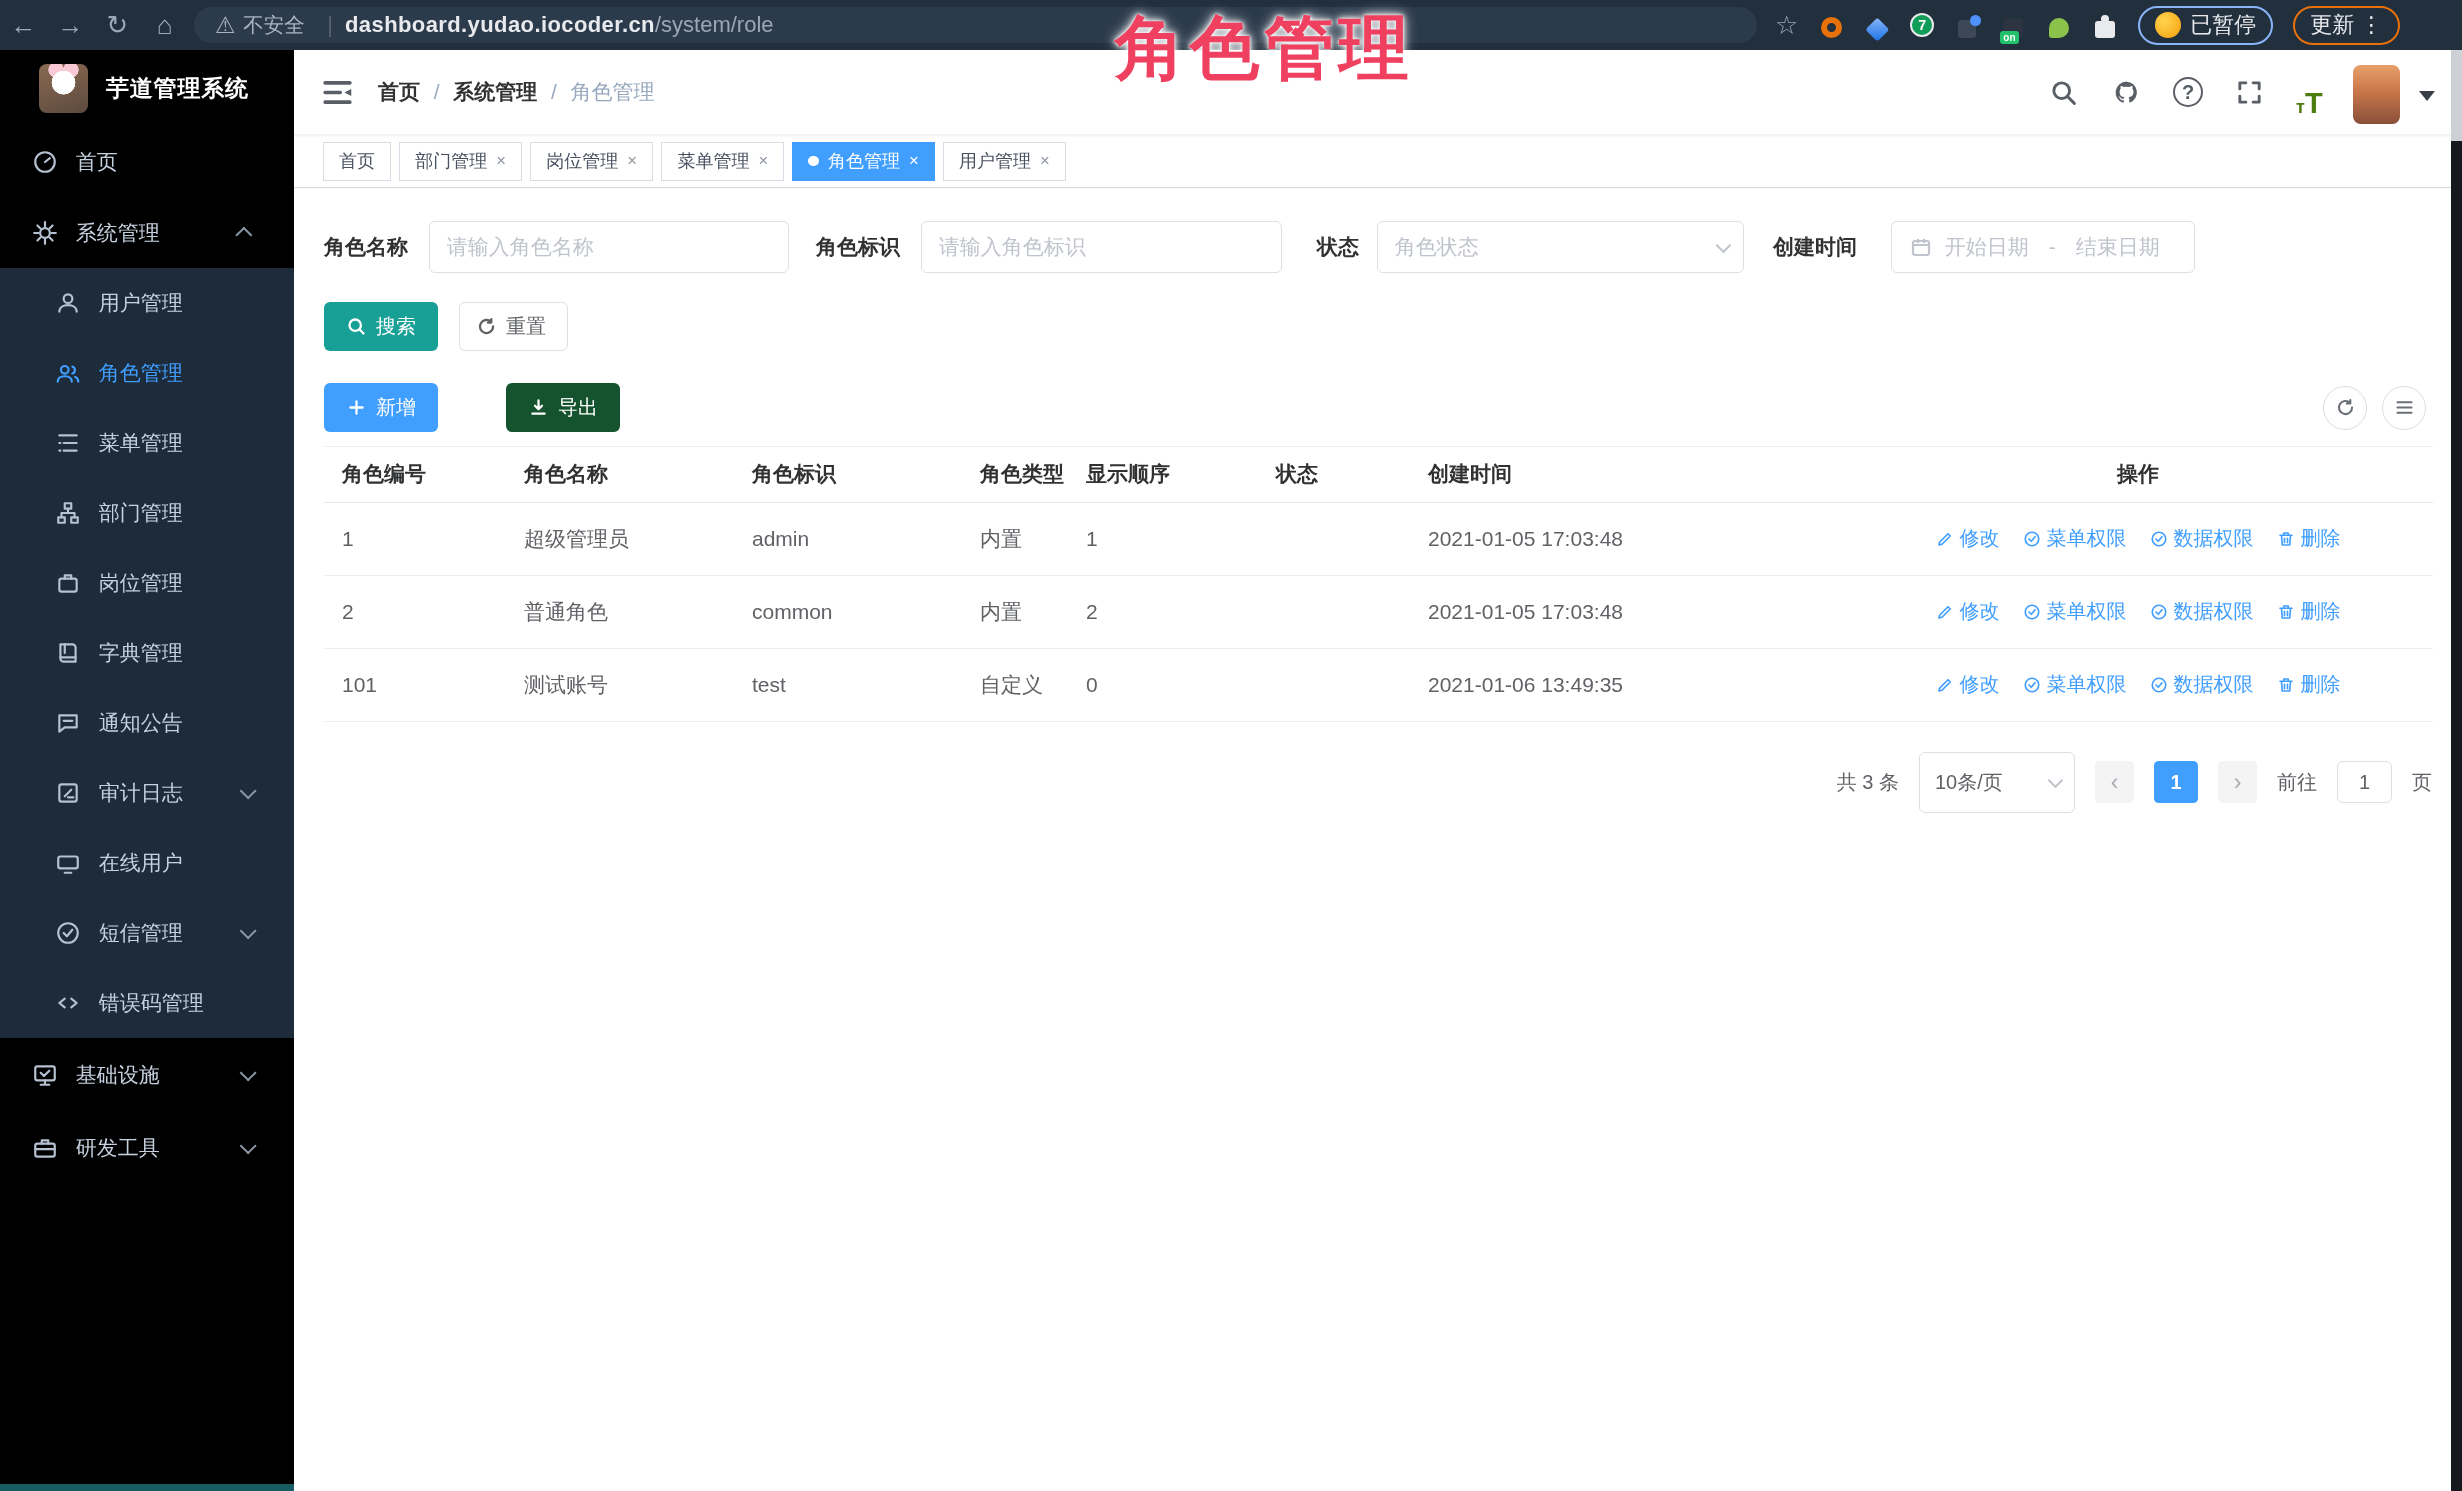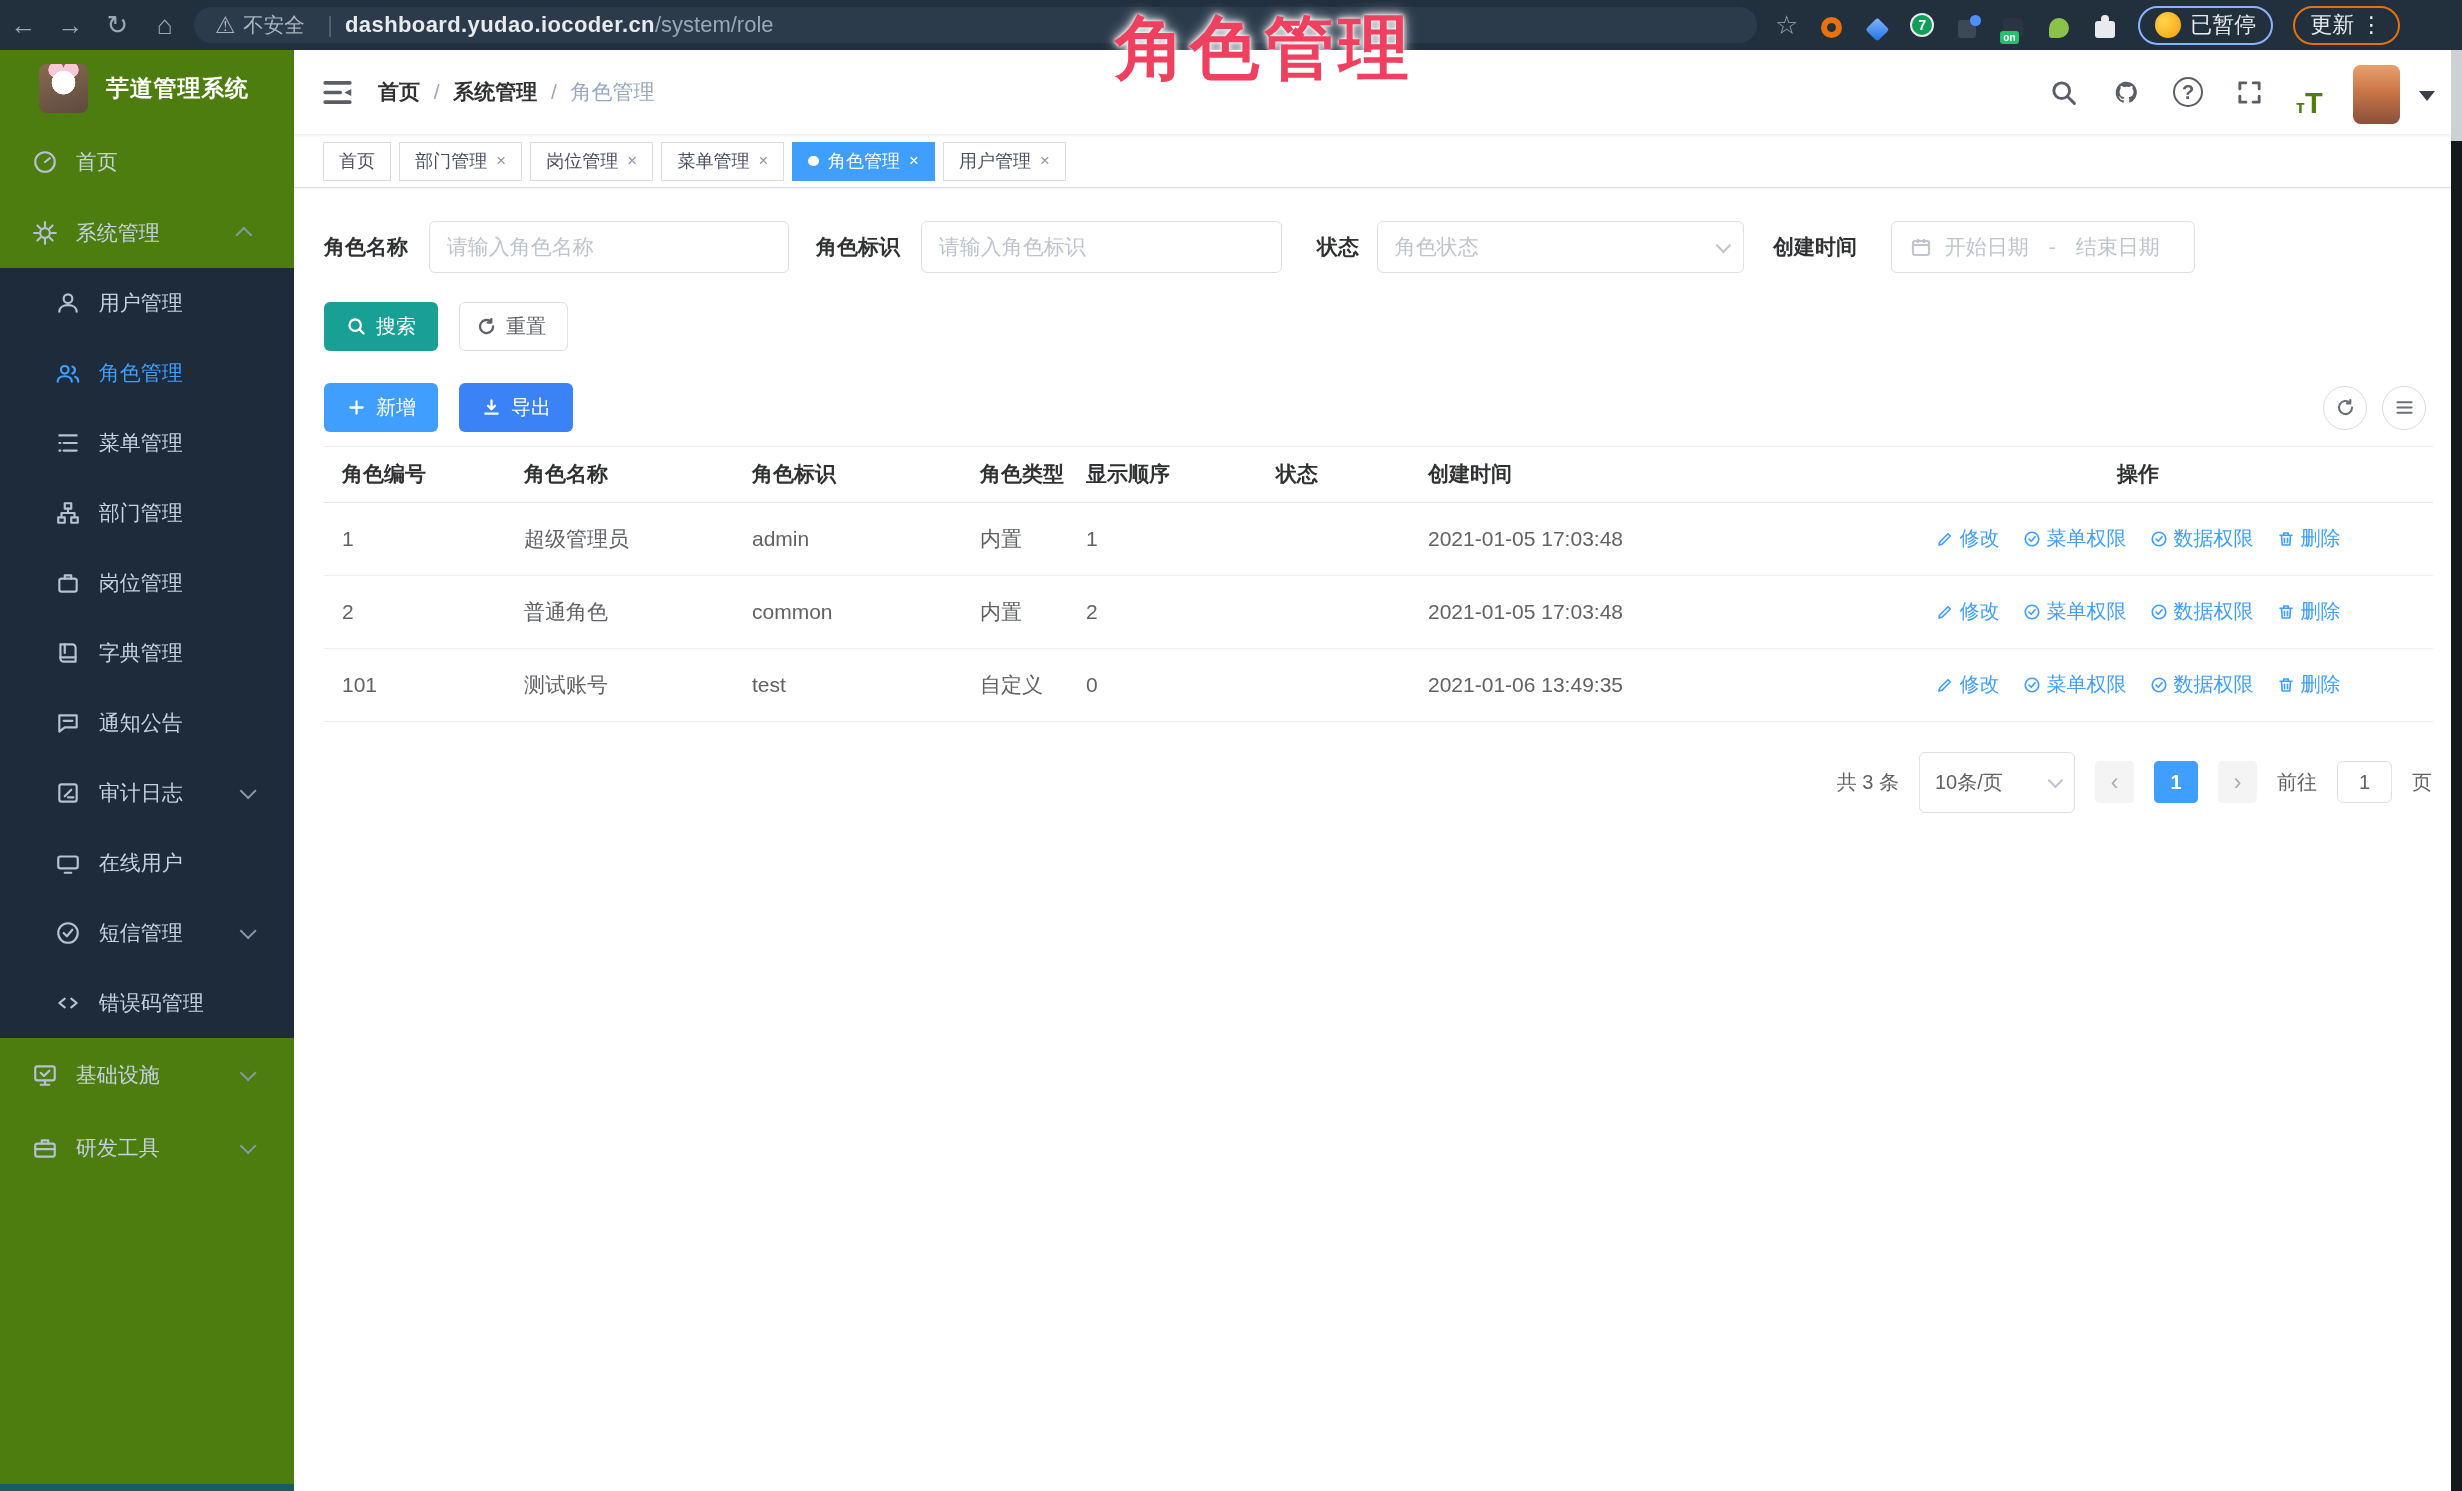--- a/index.html
+++ b/index.html
@@ -38,21 +38,21 @@
   .dots { color:#e8914a; font-size:23px; letter-spacing:0.8px; }
   .star { color:#9aa7b5; font-size:26px; }
 
   
   .overlay-title { position:absolute; left:1115px; top:1.5px; z-index:50; font-size:70px; font-weight:700;
     color:#ef4060; letter-spacing:4.6px;
     text-shadow:0 0 3px #fff,0 0 7.6px #fff,0 0 13.7px rgba(255,255,255,.9); }
 
   
   .app { display:flex; height:1442px; position:relative; }
-  .sidebar { width:294px; background:#4d7c0f; display:flex; flex-direction:column; flex:0 0 auto; position:relative; }
+  .sidebar { width:294px; background:#000000; display:flex; flex-direction:column; flex:0 0 auto; position:relative; }
   .main { flex:1; background:#fff; display:flex; flex-direction:column; min-width:0; }
 
   
   .logo-row { height:76px; display:flex; align-items:center; padding-left:39px; gap:18px; }
   .logo-img { width:49px; height:49px; border-radius:7.6px;
     background:radial-gradient(circle at 50% 38%,#fff 0 30%,transparent 31%),
                radial-gradient(circle at 35% 12%,#f8c8d4 0 14%,transparent 15%),
                radial-gradient(circle at 65% 12%,#f8c8d4 0 14%,transparent 15%),
                linear-gradient(160deg,#8a6a52,#5d4a3e); }
   .logo-title { color:#fff; font-size:23px; font-weight:700; letter-spacing:0.8px; }
@@ -115,21 +115,21 @@
   .cal-ic svg { width:24px; height:24px; stroke:currentColor; fill:none; stroke-width:2.2; }
   .range-sep { color:#bfc4cc; margin:0 20px; }
 
   .btn-row { margin-top:29px; display:flex; gap:21px; }
   .btn { height:49px; border-radius:6px; display:flex; align-items:center; justify-content:center; gap:9px;
     font-size:20px; padding:0 21px; border:0.8px solid transparent; cursor:pointer; }
   .btn svg { width:21px; height:21px; stroke:currentColor; fill:none; stroke-width:2.6; stroke-linecap:round; stroke-linejoin:round; }
   .btn.search { background:#18a096; color:#fff; }
   .btn.reset { background:#fff; border-color:#dcdfe6; color:#606266;padding-left:16px; }
   .btn.add { background:#409eff; color:#fff; }
-  .btn.export { background:#3b82f6; color:#fff; }
+  .btn.export { background:#14532d; color:#fff;margin-left:47px; }
 
   .action-row { margin-top:32px; display:flex; gap:21px; align-items:center; }
   .tool-circles { margin-left:auto; display:flex; gap:15px; margin-right:6px; }
   .circle-btn { width:44px; height:44px; border-radius:50%; border:0.8px solid #d9dce2; background:#fff; color:#6b6f77;
     display:flex; align-items:center; justify-content:center; }
   .circle-btn svg { width:21px; height:21px; stroke:currentColor; fill:none; stroke-width:2.4; stroke-linecap:round; stroke-linejoin:round; }
 
   
   table.grid { margin-top:13.7px; width:2108px; border-collapse:collapse; table-layout:fixed; }
   .grid th { border-top:0.8px solid #ebeef5; border-bottom:0.8px solid #e4e7ed; height:56px; text-align:left;

